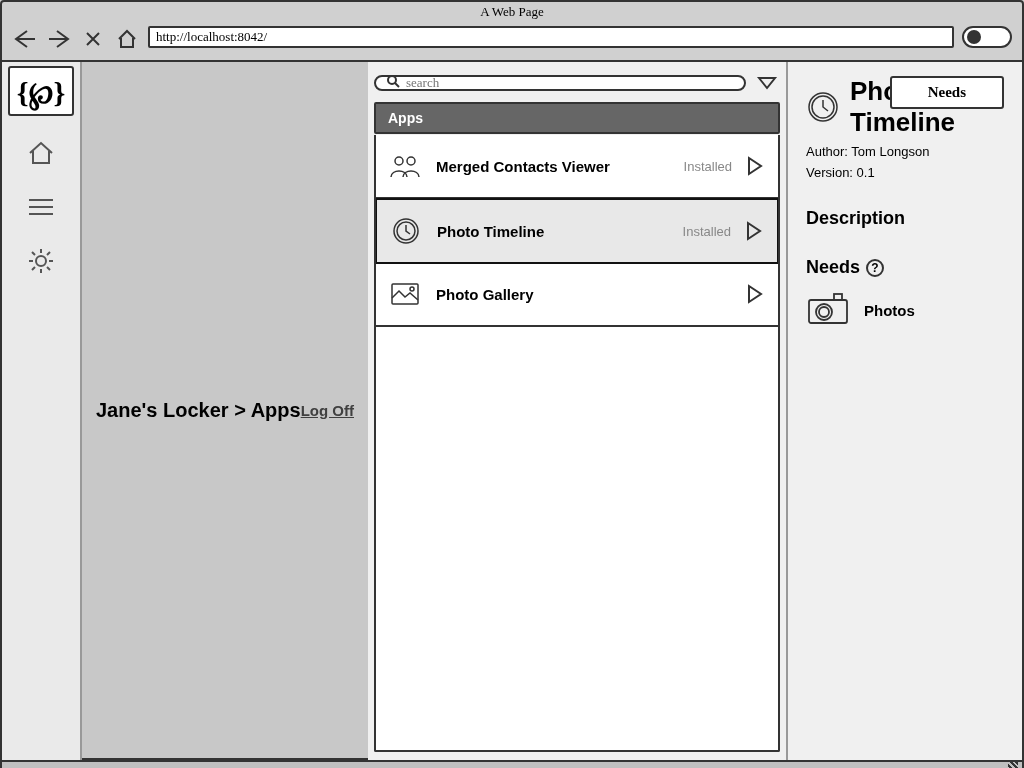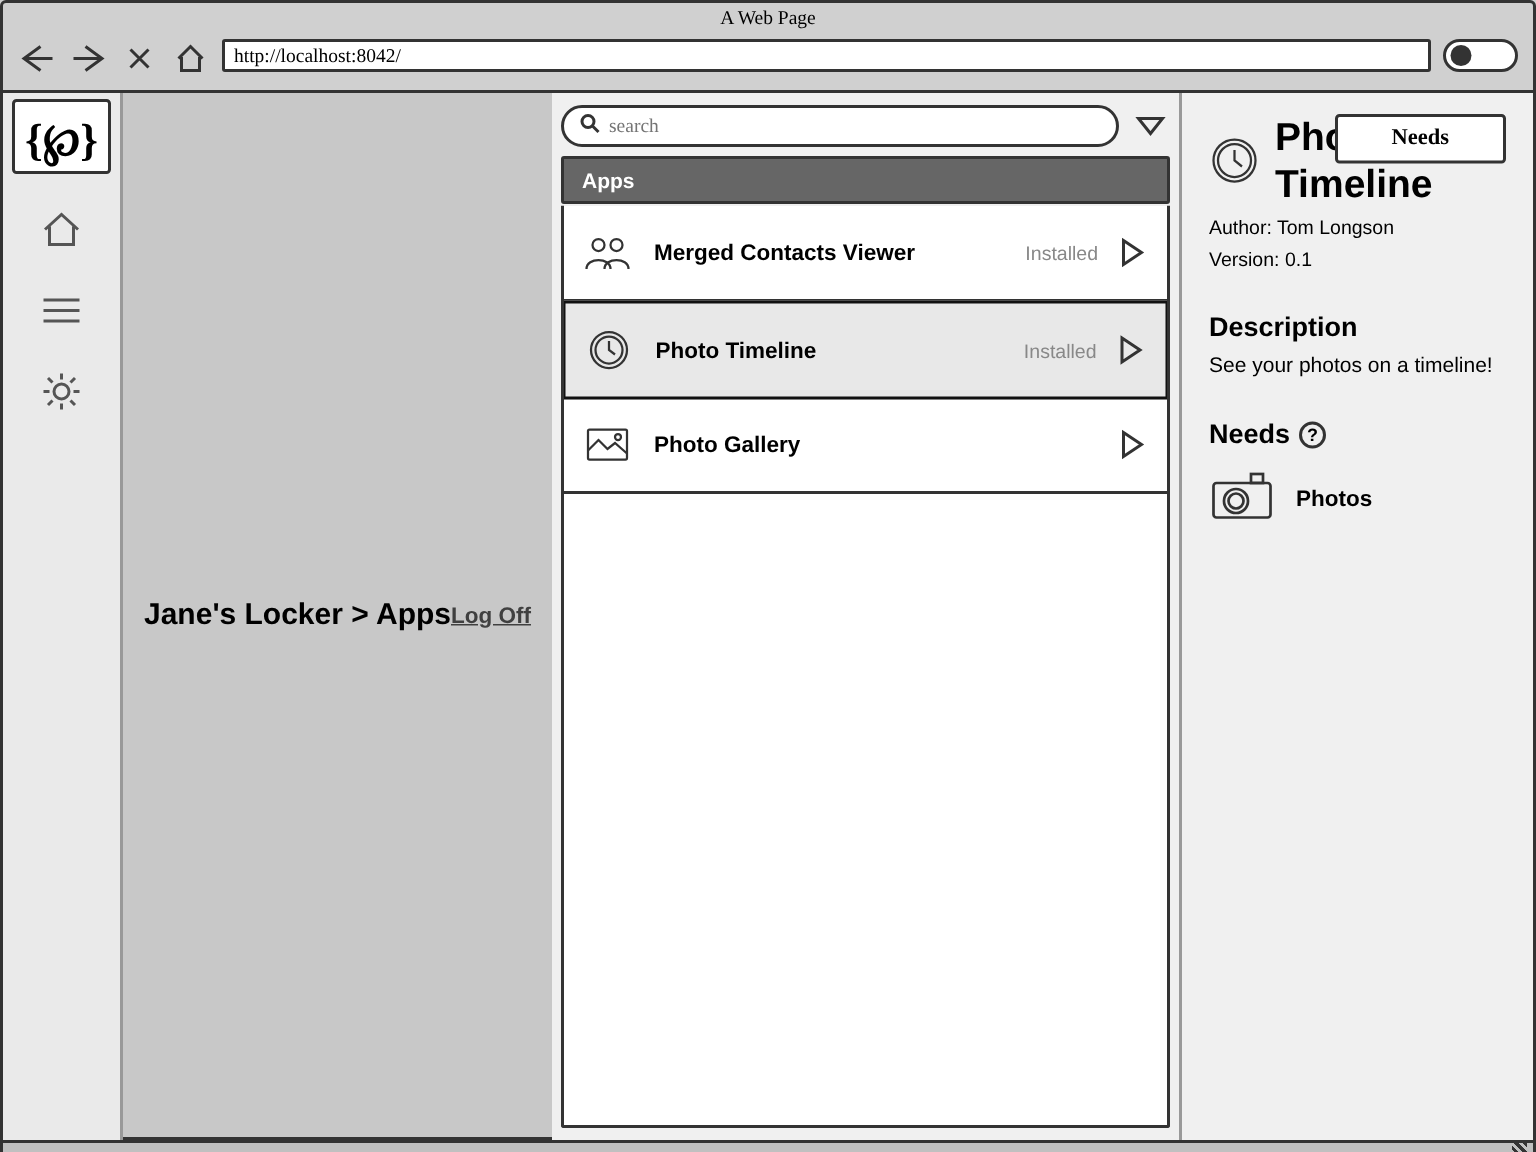--- a/index.html
+++ b/index.html
@@ -17,21 +17,21 @@
 .logo-box { width: 66px; height: 50px; background: #fff; border: 2px solid #333; border-radius: 3px; display: flex; align-items: center; justify-content: center; font-family: Georgia, serif; font-size: 30px; font-weight: bold; }
 .rail-icon { width: 34px; height: 34px; display: flex; align-items: center; justify-content: center; cursor: pointer; }
 .rail-icon svg { stroke: #555; stroke-width: 2; fill: none; }
 .content-area { flex: 1; display: flex; flex-direction: row; }
 .breadcrumb-bar { background: #c8c8c8; border-bottom: 2px solid #333; padding: 8px 14px; display: flex; justify-content: space-between; align-items: center; }
 .breadcrumb { font-size: 20px; font-weight: bold; }
 .logoff { color: #404040; text-decoration: underline; font-size: 15px; font-weight: bold; cursor: pointer; }
 .panels { flex: 1; display: flex; }
 .left-panel { width: 420px; background: #f0f0f0; border-right: 2px solid #999; padding: 8px 6px; display: flex; flex-direction: column; }
 .search-row { display: flex; align-items: center; gap: 8px; margin-bottom: 6px; }
-.search-box { flex: 1; height: 28px; background: #fff; border: 2px solid #333; border-radius: 14px; display: flex; align-items: center; padding: 0 10px; gap: 6px; }
+.search-box { flex: 1; height: 16px; background: #fff; border: 2px solid #333; border-radius: 14px; display: flex; align-items: center; padding: 0 10px; gap: 6px; }
 .search-box input { border: none; outline: none; font-family: "Comic Sans MS", cursive; font-size: 13px; color: #0077cc; background: transparent; flex: 1; }
 .filter-dd { width: 26px; height: 26px; display: flex; align-items: center; justify-content: center; cursor: pointer; }
 .section-header { background: #666; color: #fff; padding: 6px 12px; font-size: 14px; font-weight: bold; border: 2px solid #333; border-radius: 2px; margin-bottom: 1px; }
 .app-list { flex: 1; background: #fff; border: 2px solid #333; border-top: none; border-radius: 0 0 2px 2px; overflow-y: auto; }
 .app-item { display: flex; align-items: center; gap: 14px; padding: 14px 12px; border-bottom: 2px solid #333; cursor: pointer; }
 .app-item.selected { background: #e8e8e8; border: 2px solid #111; margin: -1px; position: relative; }
 .app-item .icon-slot { width: 34px; height: 34px; display: flex; align-items: center; justify-content: center; }
 .app-item .app-name { flex: 1; font-size: 15px; font-weight: bold; }
 .app-item .install-status { font-size: 13px; color: #888; }
 .app-item .play-icon { width: 20px; height: 20px; }
@@ -199,21 +199,20 @@
         </div>
 
         <div class="meta-line">
           <span>Author:</span> <span>Tom Longson</span>
         </div>
         <div class="meta-line">
           <span>Version:</span> <span>0.1</span>
         </div>
 
         <div class="section-title">Description</div>
-        <div class="desc-text">See your photos on a timeline!</div>
 
         <div class="needs-title-row">
           <span class="section-title" style="margin-top:0">Needs</span>
           <span class="help-circle">?</span>
         </div>
         <div class="needs-row">
           <span>
             <svg width="44" height="36" viewBox="0 0 44 36" stroke="#333" stroke-width="1.8" fill="none">
                 <rect x="3" y="10" width="38" height="23" rx="2"></rect>
                 <rect x="28" y="4" width="8" height="6"></rect>

